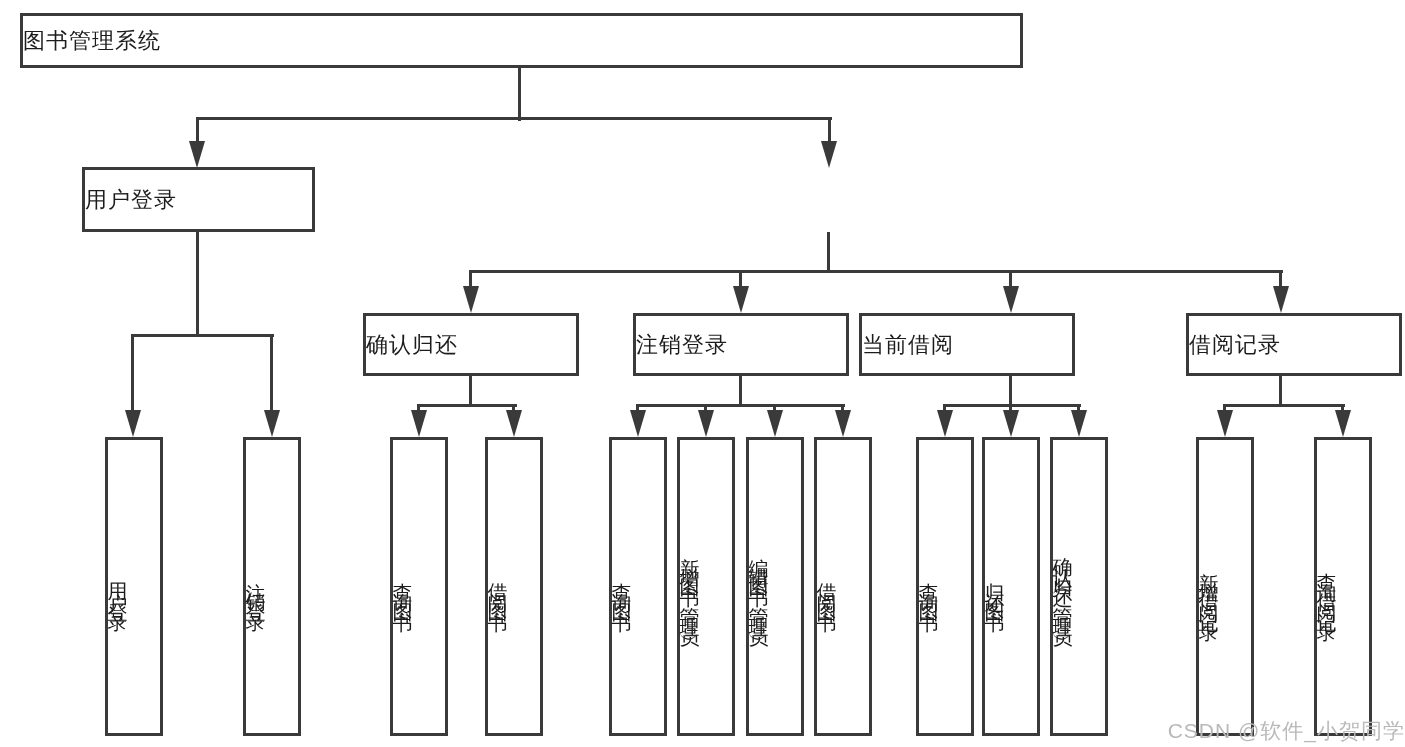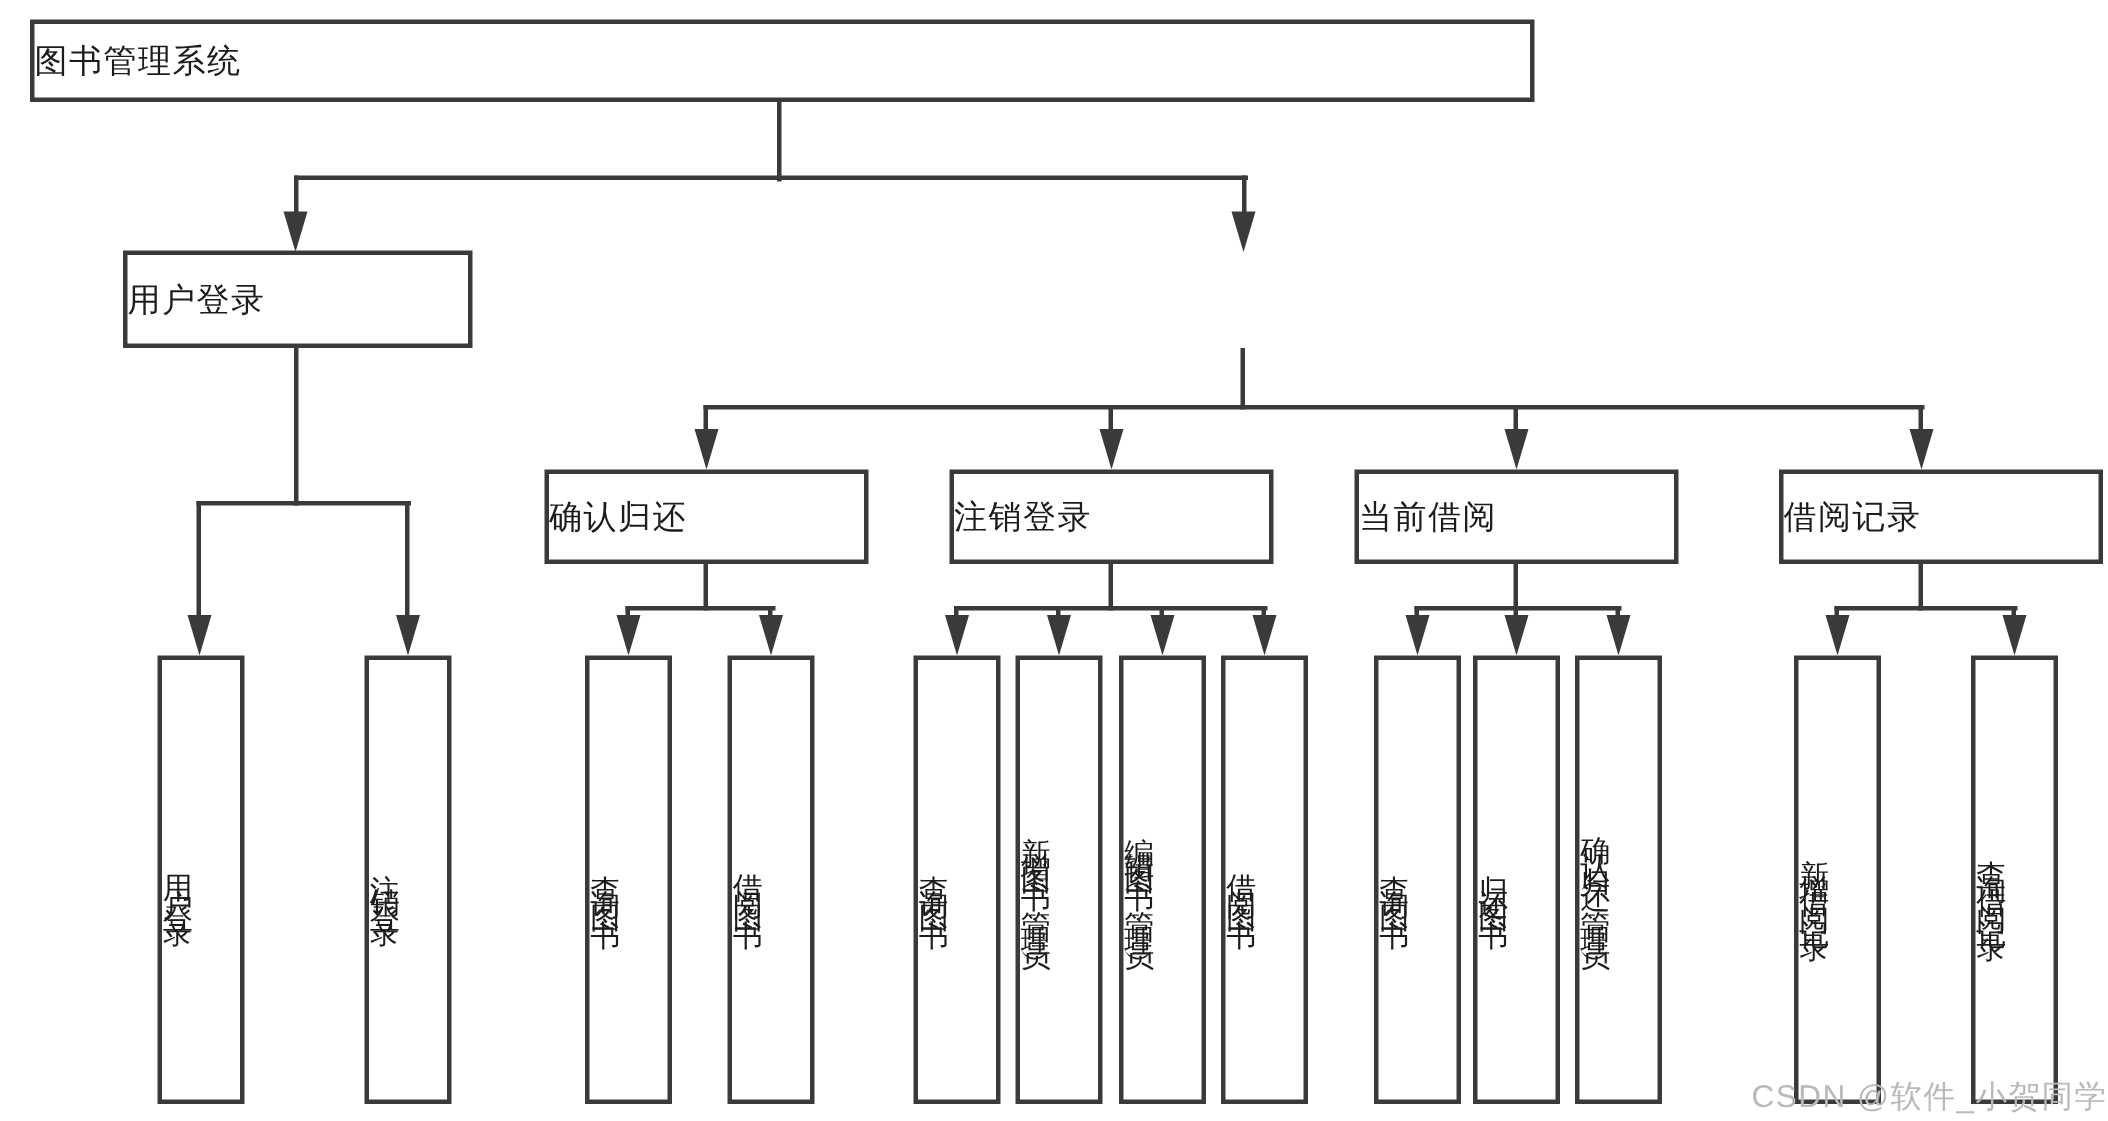--- a/index.html
+++ b/index.html
@@ -77,21 +77,21 @@
   <div class="arrow" style="left:1003px;top:286px;"></div>
   <div class="vl" style="left:1279px;top:270px;height:18px;"></div>
   <div class="arrow" style="left:1273px;top:286px;"></div>
 
   <div class="box h-box" style="left:363px;top:313px;width:216px;height:63px;">
     <span>确认归还</span>
   </div>
   <div class="box h-box" style="left:633px;top:313px;width:216px;height:63px;">
     <span>注销登录</span>
   </div>
-  <div class="box h-box" style="left:903px;top:313px;width:216px;height:63px;">
+  <div class="box h-box" style="left:859px;top:313px;width:216px;height:63px;">
     <span>当前借阅</span>
   </div>
   <div class="box h-box" style="left:1173px;top:313px;width:216px;height:63px;margin-left:13px;">
     <span>借阅记录</span>
   </div>
 
   <div class="vl" style="left:469px;top:376px;height:31px;"></div>
   <div class="vl" style="left:739px;top:376px;height:31px;"></div>
   <div class="vl" style="left:1009px;top:376px;height:31px;"></div>
   <div class="vl" style="left:1279px;top:376px;height:31px;"></div>

